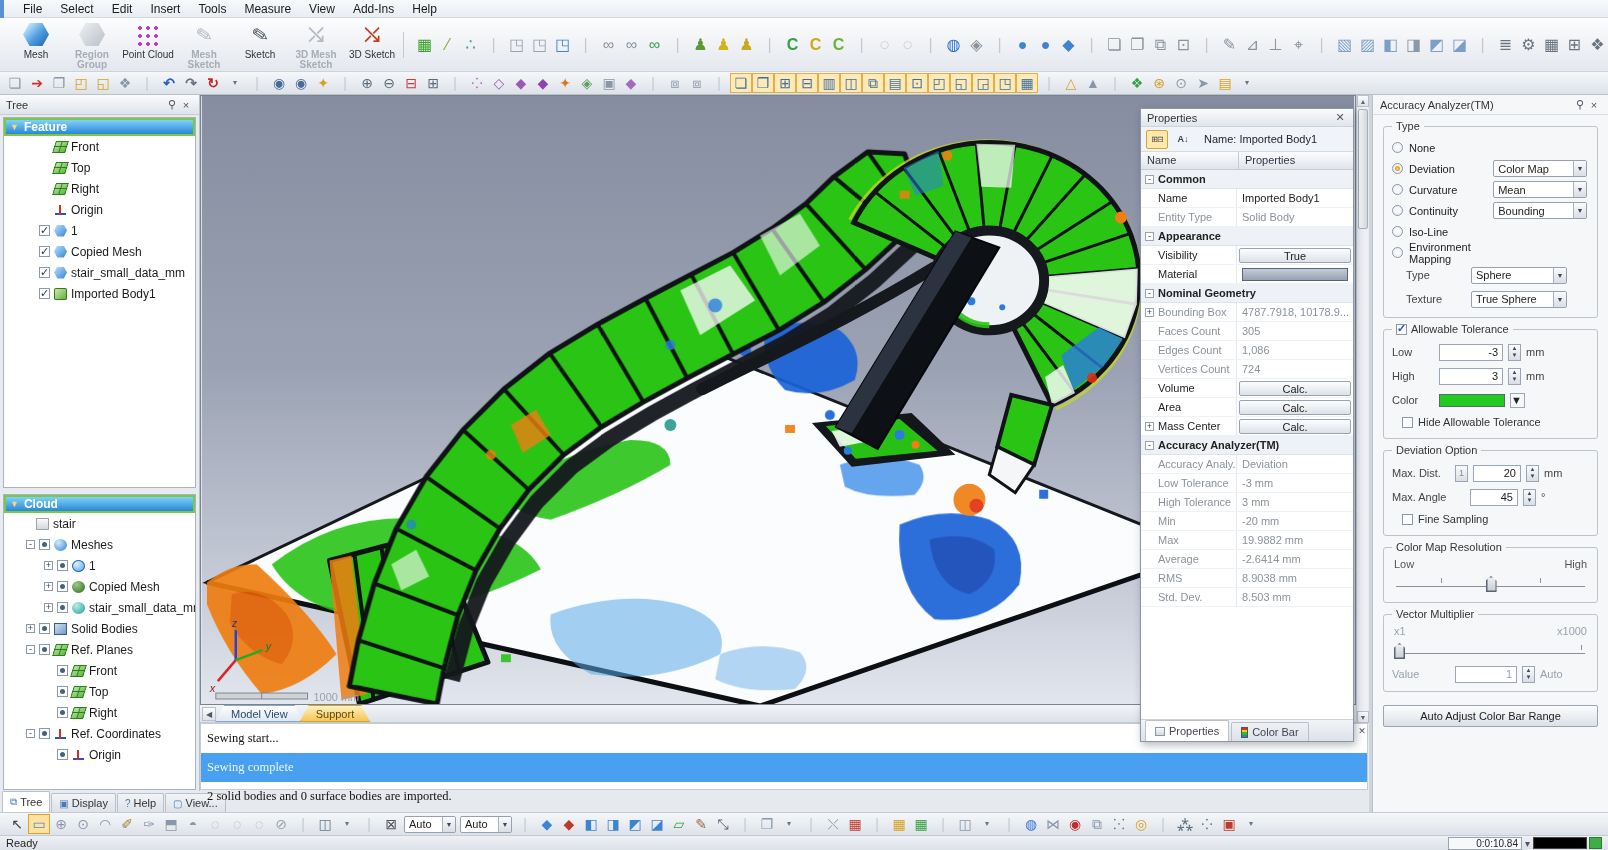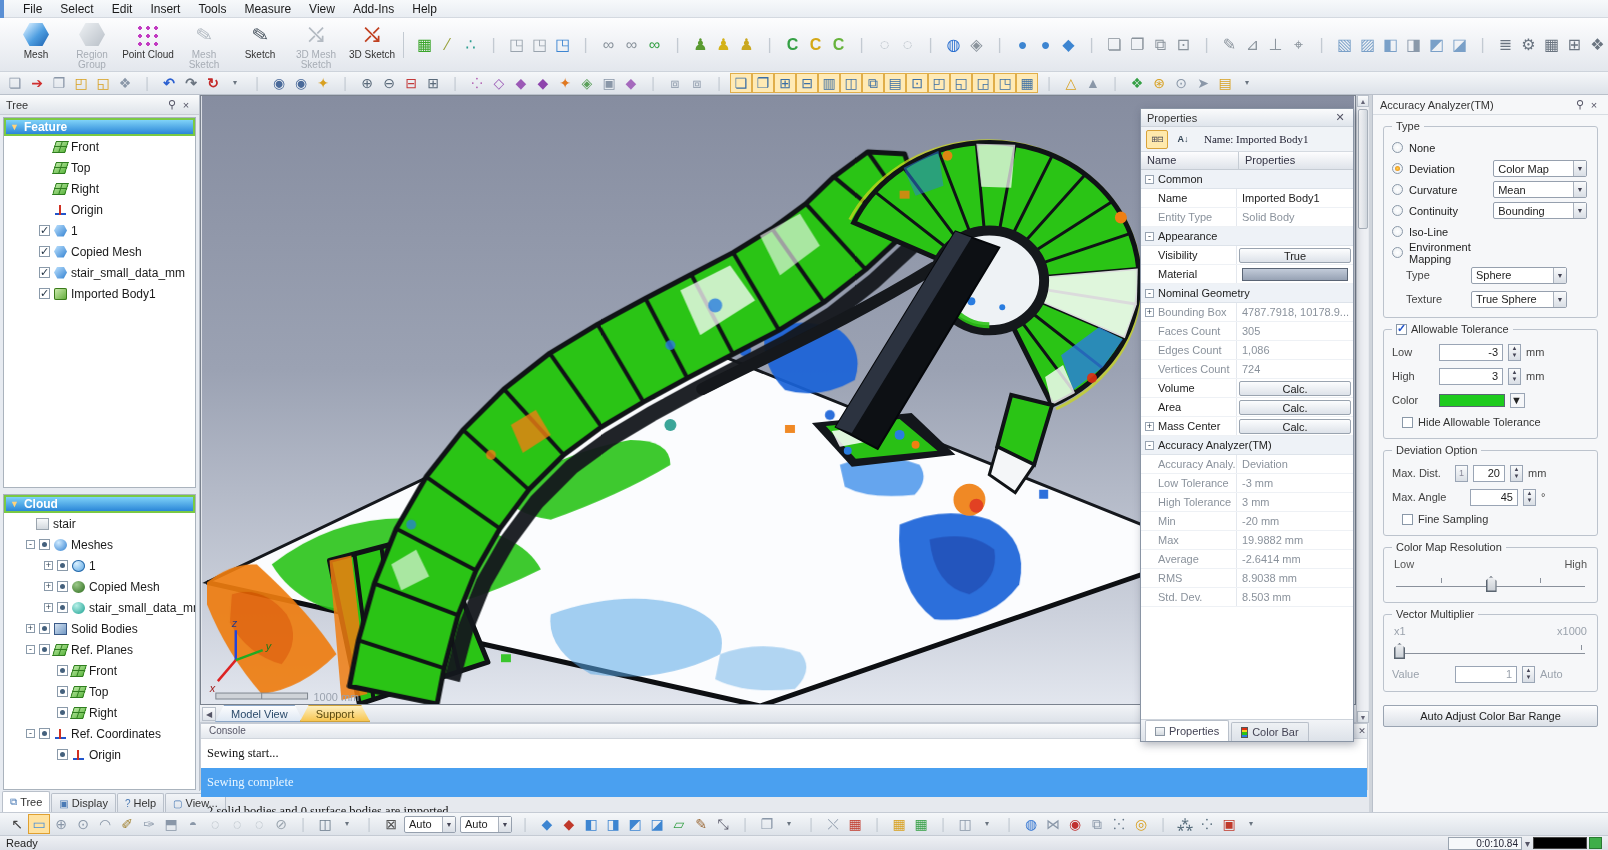--- a/index.html
+++ b/index.html
@@ -10,21 +10,21 @@
   .menubar { position:absolute; left:0; top:0; width:1608px; height:18px; background:linear-gradient(#f7f9fb,#e9edf2); border-bottom:1px solid #d4d9e0; display:flex; align-items:center; padding-left:14px; gap:2px; }
   .menubar::before { content:""; position:absolute; left:0; top:0; width:4px; height:18px; background:#5a8fd4; }
   .menu-item { padding:2px 9px; font-size:12px; color:#1a1a1a; cursor:default; }
 
   
   .toolbar-main { position:absolute; left:0; top:18px; width:1608px; height:54px; background:linear-gradient(#fdfdfe,#e3e7ed); border-bottom:1px solid #cdd3db; display:flex; align-items:center; }
   .bigbtns { display:flex; height:52px; padding-left:8px; }
   .bigbtn { width:56px; height:52px; display:flex; flex-direction:column; align-items:center; justify-content:flex-start; padding-top:3px; border-radius:2px; }
   .bigbtn .bicon { width:28px; height:26px; display:flex; align-items:center; justify-content:center; }
   .bigbtn .blabel { font-size:10px; color:#333; text-align:center; line-height:10px; margin-top:2px; }
-  .bigbtn[data-state="disabled"] .blabel { color:#a7adb5; }
+  .bigbtn[data-state="disabled"] .blabel { color:#a7adb5;font-weight:bold; }
   .bicon[data-icon="hex-blue"]::after { content:""; width:26px; height:23px; clip-path:polygon(25% 0,75% 0,100% 50%,75% 100%,25% 100%,0 50%); background:linear-gradient(135deg,#cfeaff 10%,#4d9de0 55%,#1b5fae); display:block; }
   .bicon[data-icon="hex-gray"]::after { content:""; width:26px; height:23px; clip-path:polygon(25% 0,75% 0,100% 50%,75% 100%,25% 100%,0 50%); background:linear-gradient(135deg,#eef1f4,#b9c0c8); display:block; }
   .bicon[data-icon="dots"]::after { content:""; width:24px; height:22px; background:radial-gradient(circle 2.2px,#c23ac2 85%,transparent 90%); background-size:8px 8px; display:block; }
   .bicon[data-icon="sketch-gray"]::after,.bicon[data-icon="sketch"]::after { content:"✎"; font-size:20px; color:#4a5560; transform:rotate(-10deg); }
   .bicon[data-icon="sketch-gray"]::after { color:#b3bac2; }
   .bicon[data-icon="sketch3d"]::after { content:"⤯"; font-size:19px; color:#c04020; font-weight:bold; }
   .bicon[data-icon="sketch3d-gray"]::after { content:"⤯"; font-size:19px; color:#b3bac2; font-weight:bold; }
   .ticonrow { display:flex; align-items:center; height:46px; margin-left:6px; }
   .ti { width:23px; text-align:center; font-size:16px; line-height:23px; height:23px; cursor:default; flex:none; }
   .toolbar-main .ti { height:26px; line-height:26px; }
@@ -100,32 +100,32 @@
 
   
   .props { position:absolute; left:1140px; top:108px; width:214px; height:634px; background:#fff; border:1px solid #8a95a5; box-shadow:2px 3px 8px rgba(40,50,70,.35); display:flex; flex-direction:column; }
   .props-title { height:18px; background:linear-gradient(#fafbfc,#e0e5ec); border-bottom:1px solid #cdd3db; display:flex; align-items:center; padding:0 6px; color:#333; }
   .props-title .sp { flex:1; }
   .props-tools { height:25px; background:#f0f3f7; border-bottom:1px solid #d5dae1; display:flex; align-items:center; gap:4px; padding:0 5px; }
   .ptool { width:22px; height:19px; display:flex; align-items:center; justify-content:center; border:1px solid transparent; border-radius:2px; font-size:10px; color:#445; }
   .ptool[data-state="on"] { background:#ffe9ac; border-color:#d9a33a; }
   .ptool.az::after { content:"A↓"; font-size:9px; font-weight:bold; color:#345; }
   .ptool.cat::after { content:"⊞⊟"; font-size:8px; letter-spacing:-1px; }
-  .props-name { font-size:11px; color:#223; margin-left:6px;font-family:Liberation Serif, serif; }
+  .props-name { font-size:11px; color:#223; margin-left:6px; }
   .pcolhead { height:18px; display:flex; background:linear-gradient(#fdfdfe,#dfe3ea); border-bottom:1px solid #c6ccd4; }
   .pcolhead div { padding:2px 6px; color:#334; }
   .pcolhead .c1 { width:98px; border-right:1px solid #c6ccd4; }
   .prows { flex:1; overflow:hidden; }
   .prow { height:19px; display:flex; align-items:center; border-bottom:1px solid #eef1f5; font-size:11px; }
   .prow .p-exp { width:9px; height:9px; border:1px solid #98a4b2; background:#fff; font-size:9px; line-height:7px; text-align:center; color:#345; margin-left:4px; flex:none; }
   .prow .p-exp:empty { visibility:hidden; }
   .prow .p-name { width:82px; padding-left:4px; color:#222; white-space:nowrap; overflow:hidden; flex:none; }
   .prow .p-val { flex:1; border-left:1px solid #e4e8ee; padding:0 5px; color:#222; white-space:nowrap; overflow:hidden; height:100%; display:flex; align-items:center; }
   .prow[data-kind="head"] { background:#eef2f7; border-bottom:1px solid #dde3ea; }
-  .prow[data-kind="head"] .p-name { font-weight:normal; width:auto; }
+  .prow[data-kind="head"] .p-name { font-weight:bold; width:auto; }
   .prow[data-kind="gtext"] .p-name, .prow[data-kind="gtext"] .p-val { color:#8a929c; }
   .prow[data-kind="btn"] .p-val { padding:1px 2px; }
   .prow[data-kind="btn"] .p-val span { flex:1; text-align:center; background:linear-gradient(#fcfdfe,#dde2e9); border:1px solid #9aa4b0; border-radius:2px; height:15px; line-height:14px; }
   .prow[data-kind="swatch"] .p-val span { flex:1; height:13px; background:linear-gradient(#c2cbd9,#97a2b4); border:1px solid #5a6575; }
   .props-tabs { height:22px; border-top:1px solid #cdd3db; background:linear-gradient(#f2f4f7,#dde2e9); display:flex; align-items:flex-end; padding-left:4px; gap:2px; }
   .ptab { height:19px; display:flex; align-items:center; gap:4px; padding:0 9px; font-size:11px; border:1px solid #b9c0ca; border-bottom:none; border-radius:2px 2px 0 0; background:linear-gradient(#eef1f4,#dde2e9); color:#445; }
   .ptab[data-state="active"] { background:#fff; height:21px; }
   .ptab .pticon1 { width:10px; height:9px; background:linear-gradient(#fcfdfe,#cfd5db); box-shadow:inset 0 0 0 1px #8a95a2; }
   .ptab .pticon2 { width:7px; height:11px; background:linear-gradient(#e03010 25%,#f5d020 25% 50%,#2ac415 50% 75%,#2a7de0 75%); box-shadow:inset 0 0 0 1px #555; }
 
@@ -645,21 +645,20 @@
         <span>Model View</span>
       </div>
 
       <div class="vtab" data-kind="active">
         <span>Support</span>
       </div>
     </div>
 </div>
 
 <div class="console">
-  <div class="console-head">Console</div>
   <div>
 
       <div class="cline" data-sel="false">Sewing start...</div>
 
       <div class="cline" data-sel="true">Sewing complete</div>
 
       <div class="cline" data-sel="false">2 solid bodies and 0 surface bodies are imported.</div>
     </div>
 </div>
 
@@ -984,21 +983,21 @@
       <span class="cbox" data-checked="false"></span>
       <span style="font-size:11px;color:#333">Hide Allowable Tolerance</span>
     </div>
   </div>
 
   <div class="grp">
     <div class="legend">Deviation Option</div>
     <div class="frow">
       <span class="flabel">Max. Dist.</span>
       <span class="spin" style="font-size:9px;color:#889">1</span>
-      <span class="field" style="width:32px">20</span>
+      <span class="field" style="width:48px">20</span>
       <span class="spin">▲<br>▼</span>
       <span class="unit">mm</span>
     </div>
     <div class="frow">
       <span class="flabel">Max. Angle</span>
       <span class="field" style="width:48px;margin-left:15px">45</span>
       <span class="spin">▲<br>▼</span>
       <span class="unit">°</span>
     </div>
     <div class="frow" style="height:20px;padding-left:10px">

